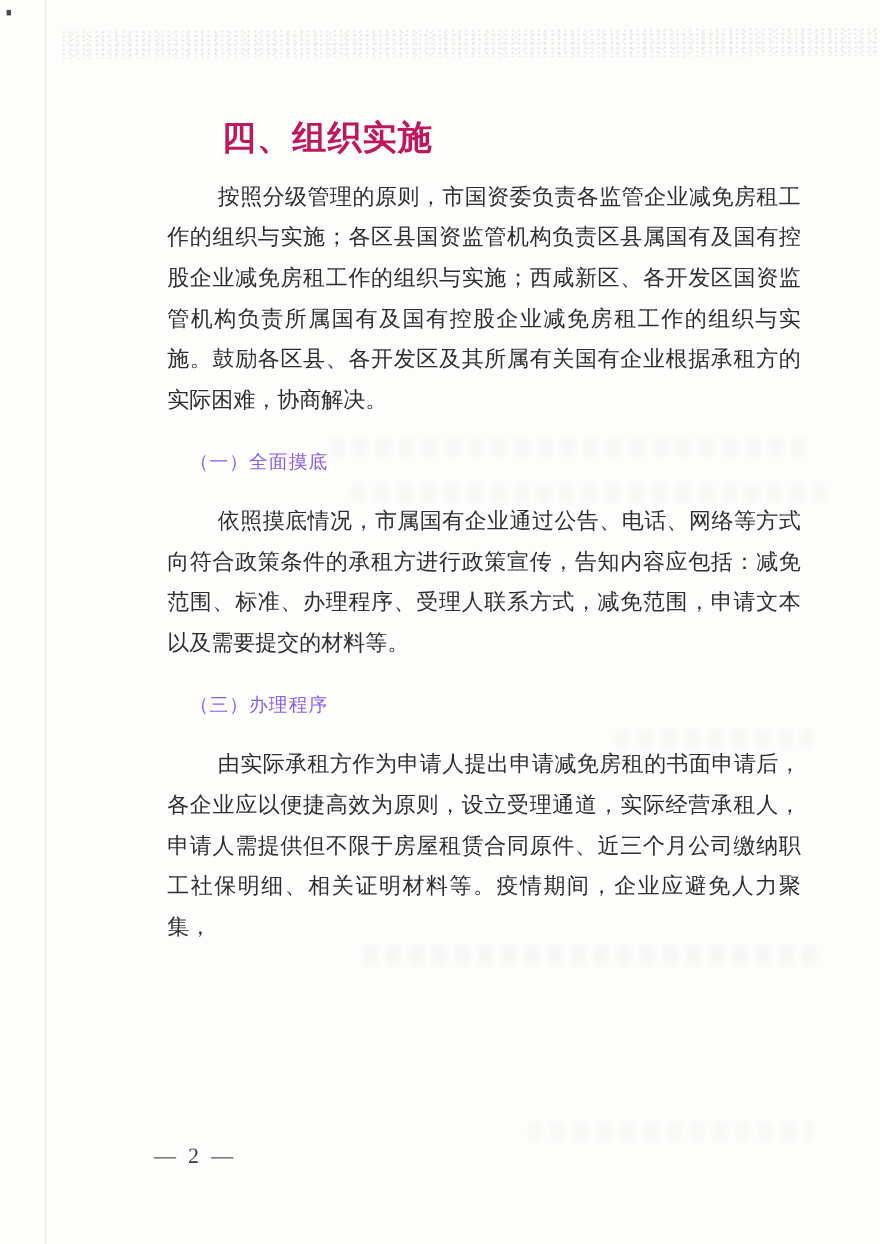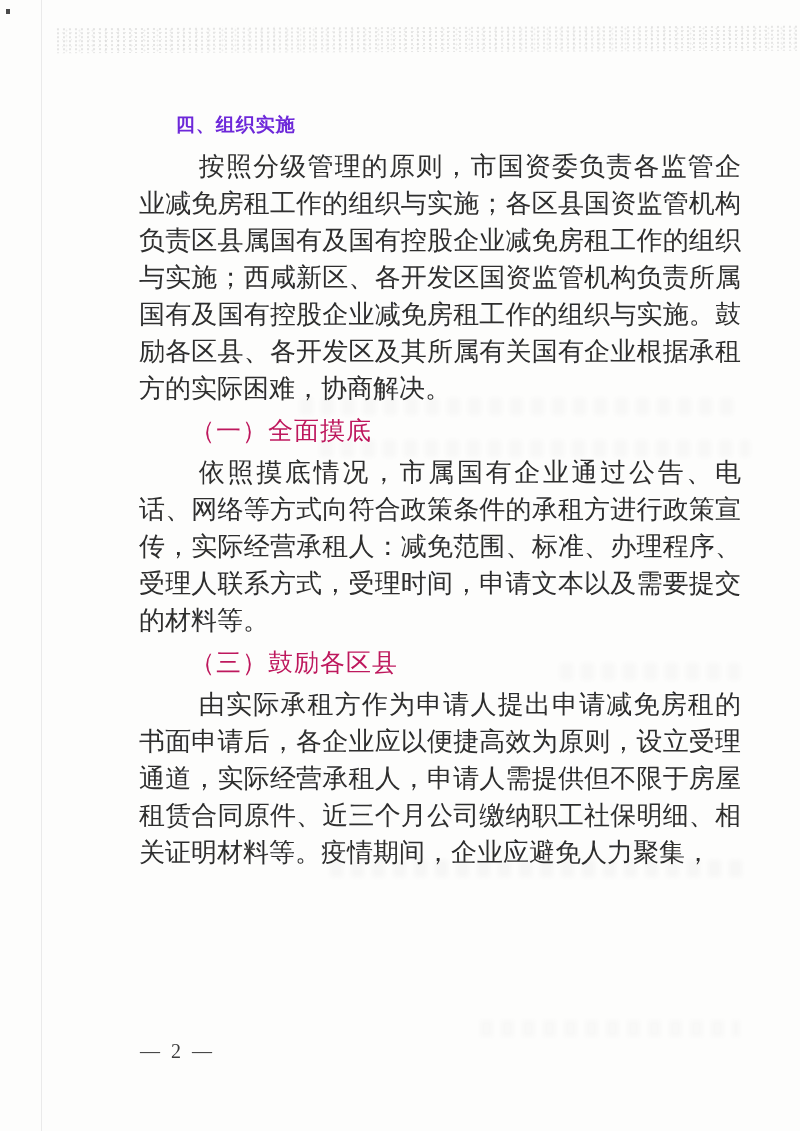--- a/index.html
+++ b/index.html
@@ -65,43 +65,43 @@
   .smudge.s4 { left: 330px; top: 860px; width: 420px; opacity: 0.07; }
   .smudge.s5 { left: 480px; top: 1020px; width: 260px; opacity: 0.05; }
 
   .content {
     position: absolute;
     left: 135px;
     top: 100px;
     width: 610px;
   }
   .content p {
-    margin: 4px;
-    font-size: 26px;
+    margin: 17px;
+    font-size: 20px;
     line-height: 37px;
     text-align: justify;
     text-indent: 2.3em;
   }
   .h1 {
     margin: 5px 0 0 0;
-    font-size: 19px;
+    font-size: 31px;
     line-height: 39px;
     font-weight: 700;
     text-indent: 2.15em;
     font-family: Liberation Serif, serif;
-    color: #6d28d9;
+    color: #be185d;
     letter-spacing: 1px;
   }
   .h2 {
     margin: 0;
-    font-size: 25px;
+    font-size: 17px;
     line-height: 39px;
     font-weight: 400;
     text-indent: 2.2em;
-    color: #be185d;
+    color: #8b5cf6;
     letter-spacing: 1px;
   }
   .pagenum {
     position: absolute;
     left: 140px;
     top: 1040px;
     font-size: 20px;
     letter-spacing: 3px;
     color: #3c3c3c;
   }
@@ -125,23 +125,23 @@
 
     <div class="h1">四、组织实施</div>
 
     <p>按照分级管理的原则，市国资委负责各监管企业减免房租工作的组织与实施；各区县国资监管机构负责区县属国有及国有控股企业减免房租工作的组织与实施；西咸新区、各开发区国资监管机构负责所属国有及国有控股企业减免房租工作的组织与实施。鼓励各区县、各开发区及其所属有关国有企业根据承租方的实际困难，协商解决。</p>
 
 
     <div class="h2">（一）全面摸底</div>
 
 
 
-    <p>依照摸底情况，市属国有企业通过公告、电话、网络等方式向符合政策条件的承租方进行政策宣传，实际经营承租人：减免范围、标准、办理程序、受理人联系方式，受理时间，申请文本以及需要提交的材料等。</p>
+    <p>依照摸底情况，市属国有企业通过公告、电话、网络等方式向符合政策条件的承租方进行政策宣传，告知内容应包括：减免范围、标准、办理程序、受理人联系方式，减免范围，申请文本以及需要提交的材料等。</p>
 
-    <div class="h2">（三）鼓励各区县</div>
+    <div class="h2">（三）办理程序</div>
 
     <p>由实际承租方作为申请人提出申请减免房租的书面申请后，各企业应以便捷高效为原则，设立受理通道，实际经营承租人，申请人需提供但不限于房屋租赁合同原件、近三个月公司缴纳职工社保明细、相关证明材料等。疫情期间，企业应避免人力聚集，</p>
 
   </div>
 
   <div class="pagenum">— 2 —</div>
 
 </div>
 
 </body></html>

